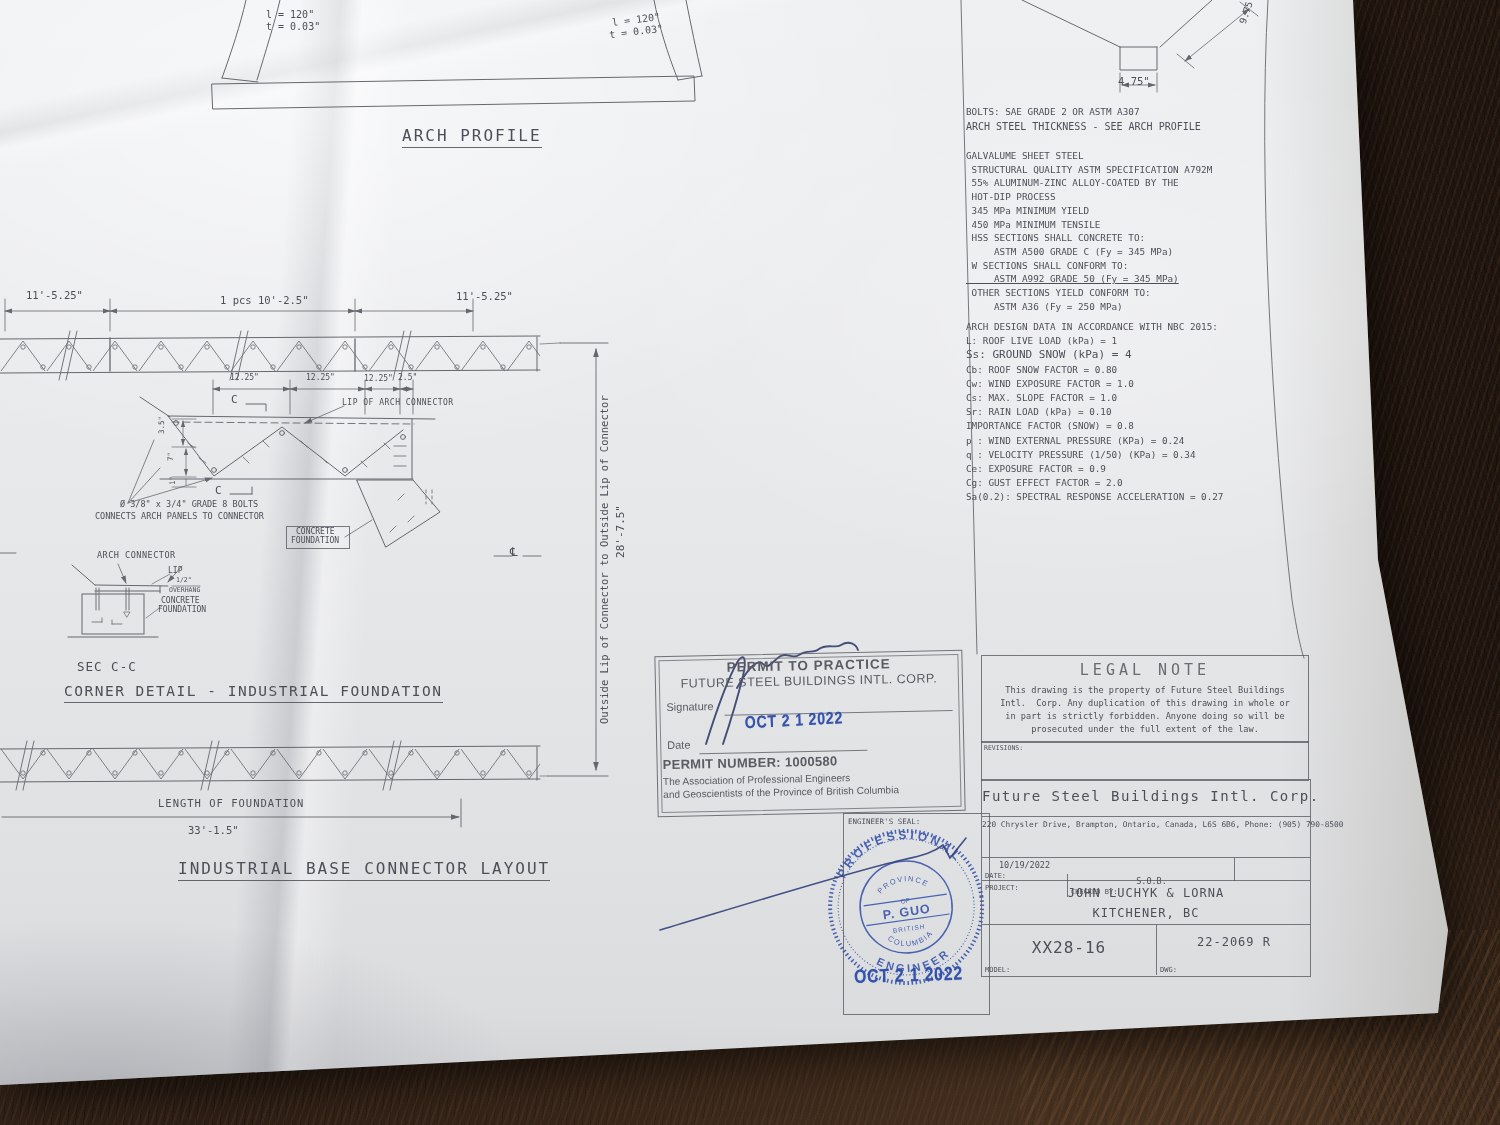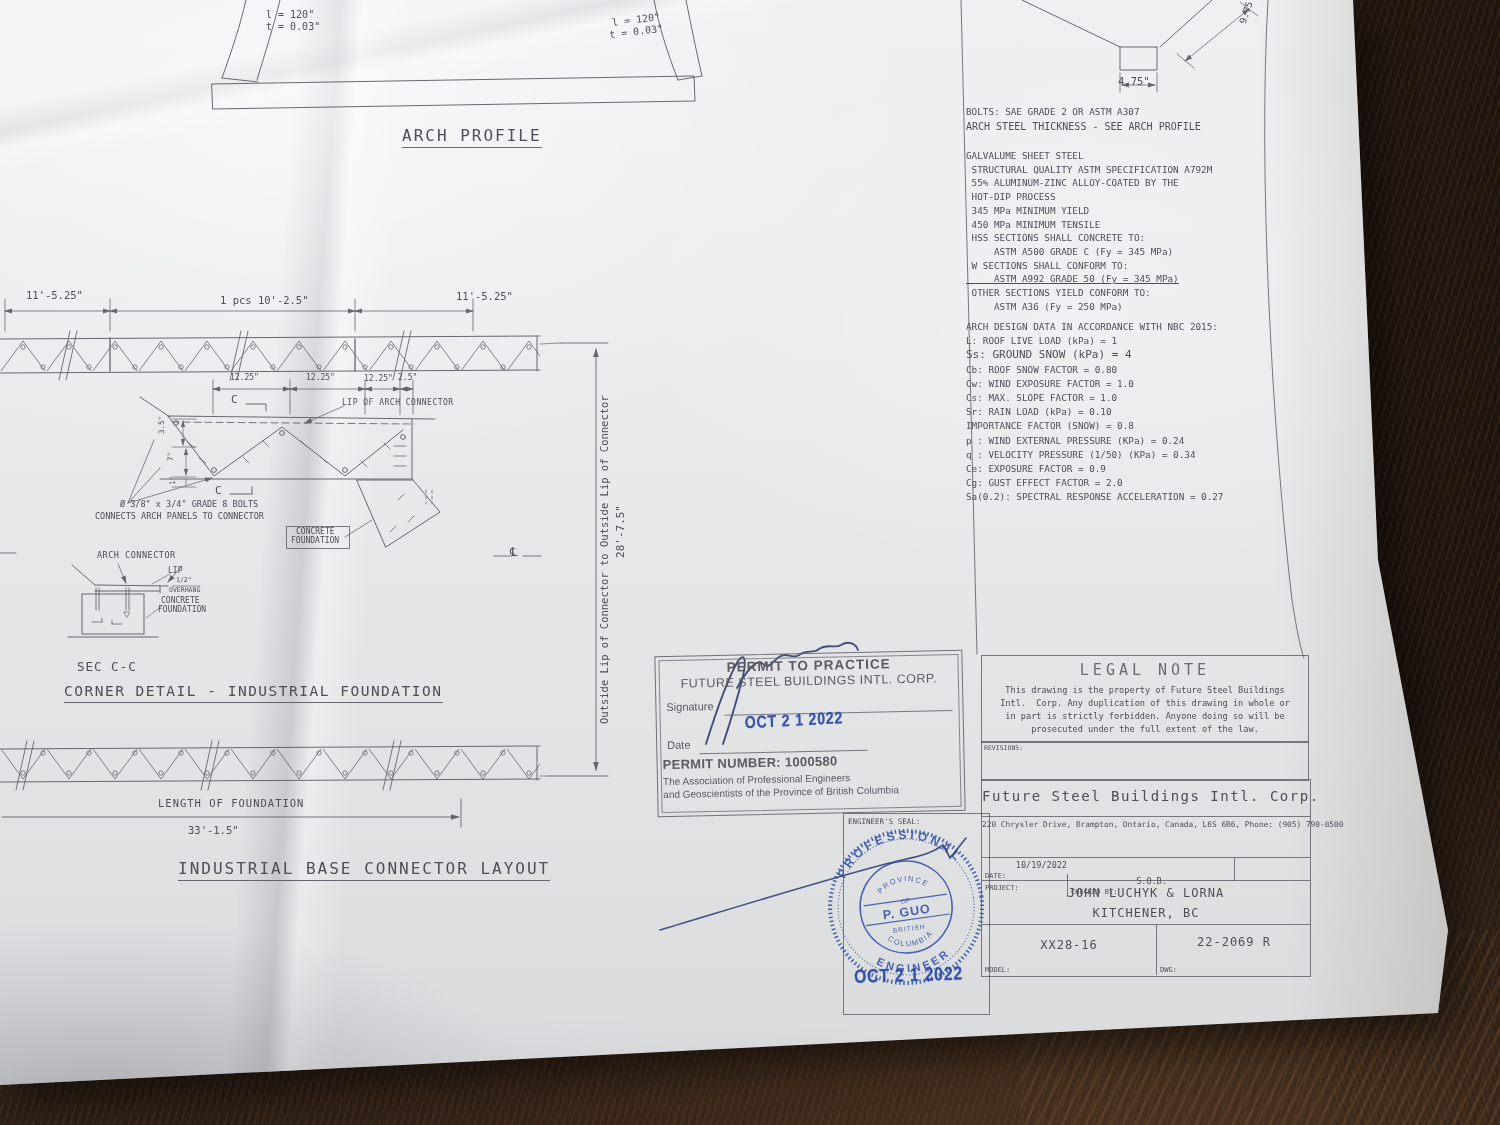--- a/index.html
+++ b/index.html
@@ -353,39 +353,39 @@
     <div class="tbtxt" style="left:0;right:0;top:8px;text-align:center;font-size:14px;letter-spacing:1.5px;">Future Steel Buildings Intl. Corp.</div>
   </div>
 
   <div style="position:absolute;left:0;top:36px;width:100%;height:18px;border-top:1px solid rgba(86,88,96,.78);">
     <div class="tbtxt" style="left:0;right:0;top:3px;text-align:center;font-size:7.8px;">220 Chrysler Drive, Brampton, Ontario, Canada, L6S 6B6, Phone: (905) 790-8500</div>
   </div>
 
 
   <div style="position:absolute;left:0;top:77px;width:100%;height:23px;border-top:1px solid rgba(86,88,96,.78);">
     <div style="position:absolute;left:0;top:0;width:85px;height:100%;">
-      <div class="tbtxt" style="left:0;right:0;top:2px;text-align:right;font-size:8.5px;">10/19/2022</div>
+      <div class="tbtxt" style="left:0;right:0;top:2px;text-align:center;font-size:8.5px;">10/19/2022</div>
       <div class="tbtxt cell-label">DATE:</div>
     </div>
     <div style="position:absolute;left:85px;top:0;width:167px;height:100%;border-left:1px solid rgba(86,88,96,.78);margin-top:16px;">
       <div class="tbtxt" style="left:0;right:0;top:2px;text-align:center;font-size:8.5px;">S.O.B.</div>
       <div class="tbtxt cell-label">CHECKED BY:</div>
     </div>
     <div style="position:absolute;left:252px;top:0;width:76px;height:100%;border-left:1px solid rgba(86,88,96,.78);"></div>
   </div>
 
   <div style="position:absolute;left:0;top:100px;width:100%;height:44px;border-top:1px solid rgba(86,88,96,.78);">
     <div class="tbtxt" style="left:3px;top:3px;font-size:7px;">PROJECT:</div>
     <div class="tbtxt" style="left:0;right:0;top:5px;text-align:center;font-size:12px;letter-spacing:1px;">JOHN LUCHYK &amp; LORNA</div>
     <div class="tbtxt" style="left:0;right:0;top:25px;text-align:center;font-size:12px;letter-spacing:1px;">KITCHENER, BC</div>
   </div>
 
   <div style="position:absolute;left:0;top:144px;width:100%;height:50px;border-top:1px solid rgba(86,88,96,.78);">
     <div style="position:absolute;left:0;top:0;width:174px;height:100%;">
-      <div class="tbtxt" style="left:0;right:0;top:13px;text-align:center;font-size:12px;letter-spacing:1px;">XX28-16</div>
+      <div class="tbtxt" style="left:0;right:0;top:13px;text-align:center;font-size:16px;letter-spacing:1px;">XX28-16</div>
       <div class="tbtxt cell-label">MODEL:</div>
     </div>
     <div style="position:absolute;left:174px;top:0;width:154px;height:100%;border-left:1px solid rgba(86,88,96,.78);">
       <div class="tbtxt" style="left:0;right:0;top:10px;text-align:center;font-size:12px;letter-spacing:1px;">22-2069 R</div>
       <div class="tbtxt cell-label">DWG:</div>
     </div>
   </div>
 </div>
 
 <div class="box" style="left:843px;top:813px;width:145px;height:200px;">

